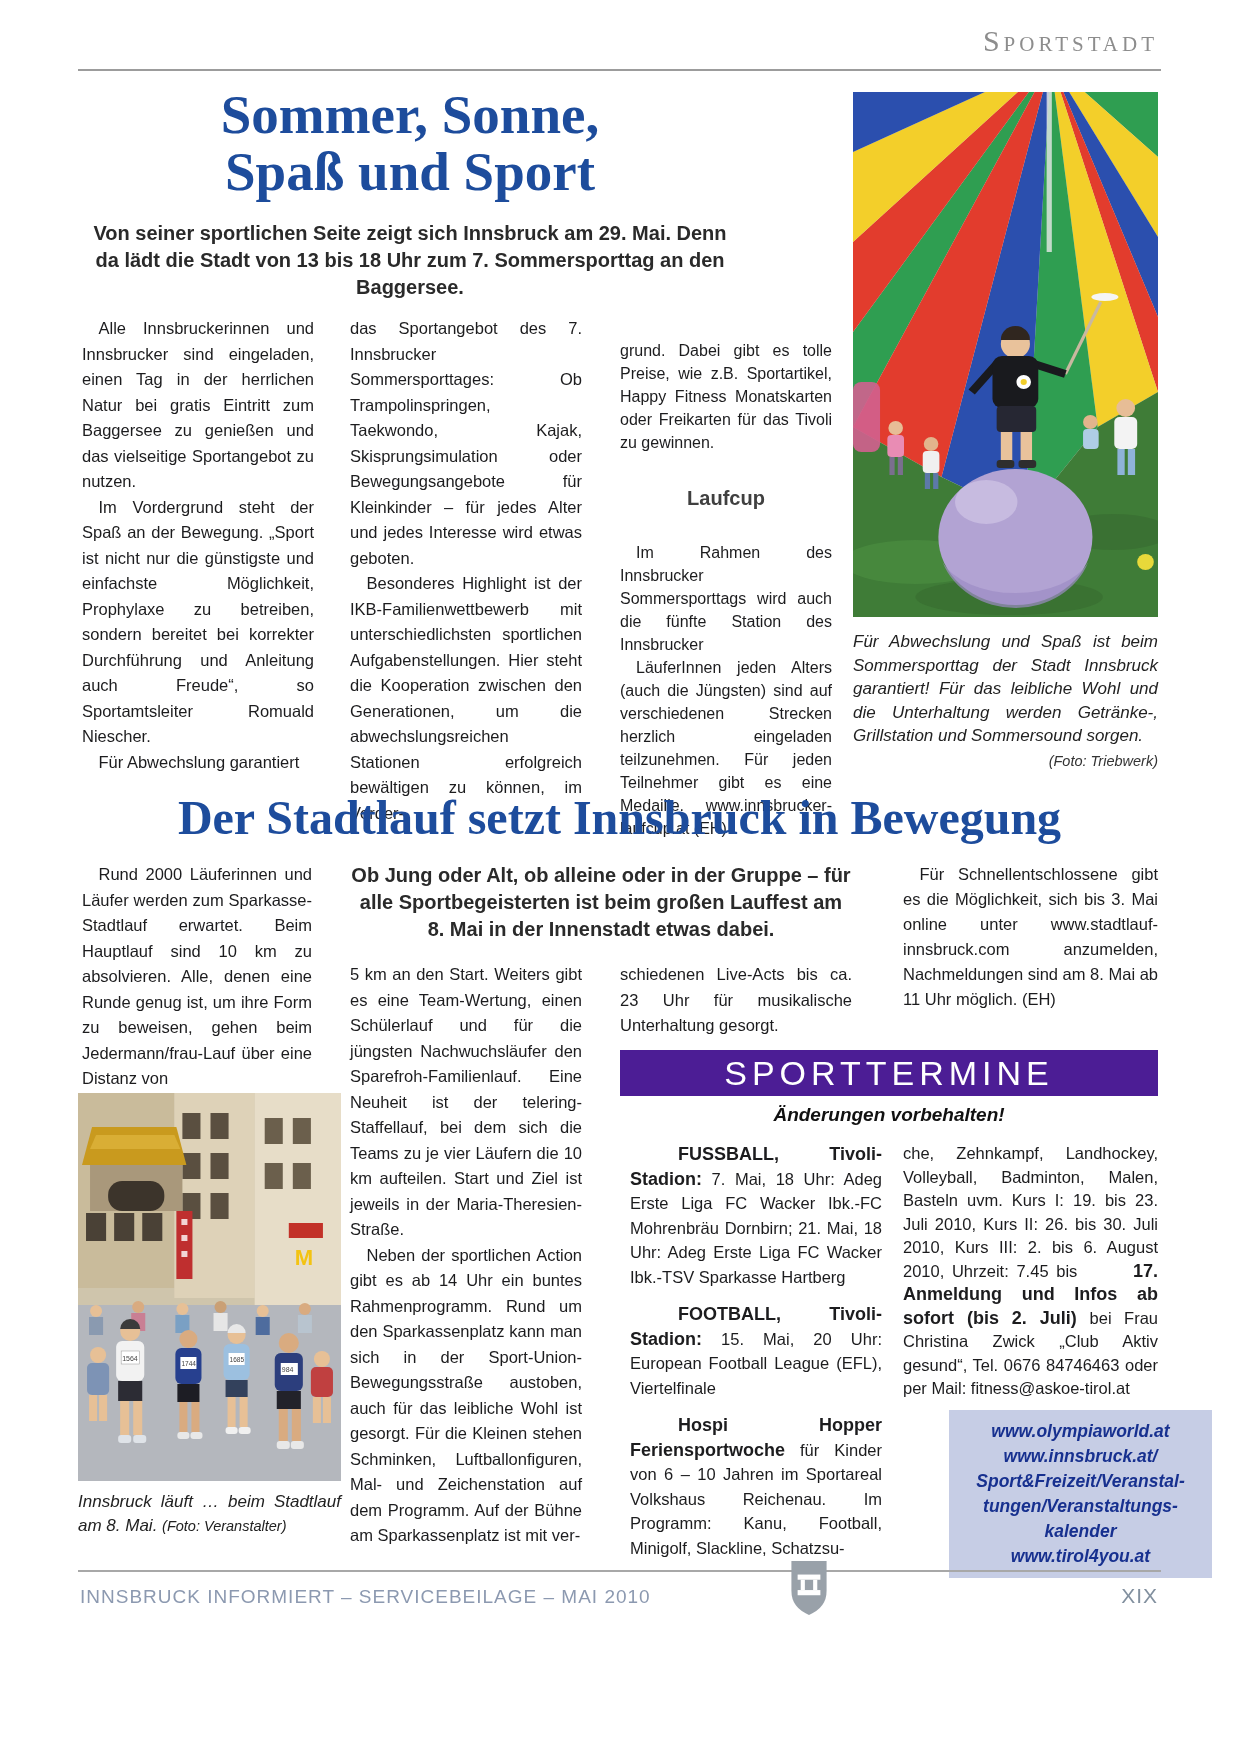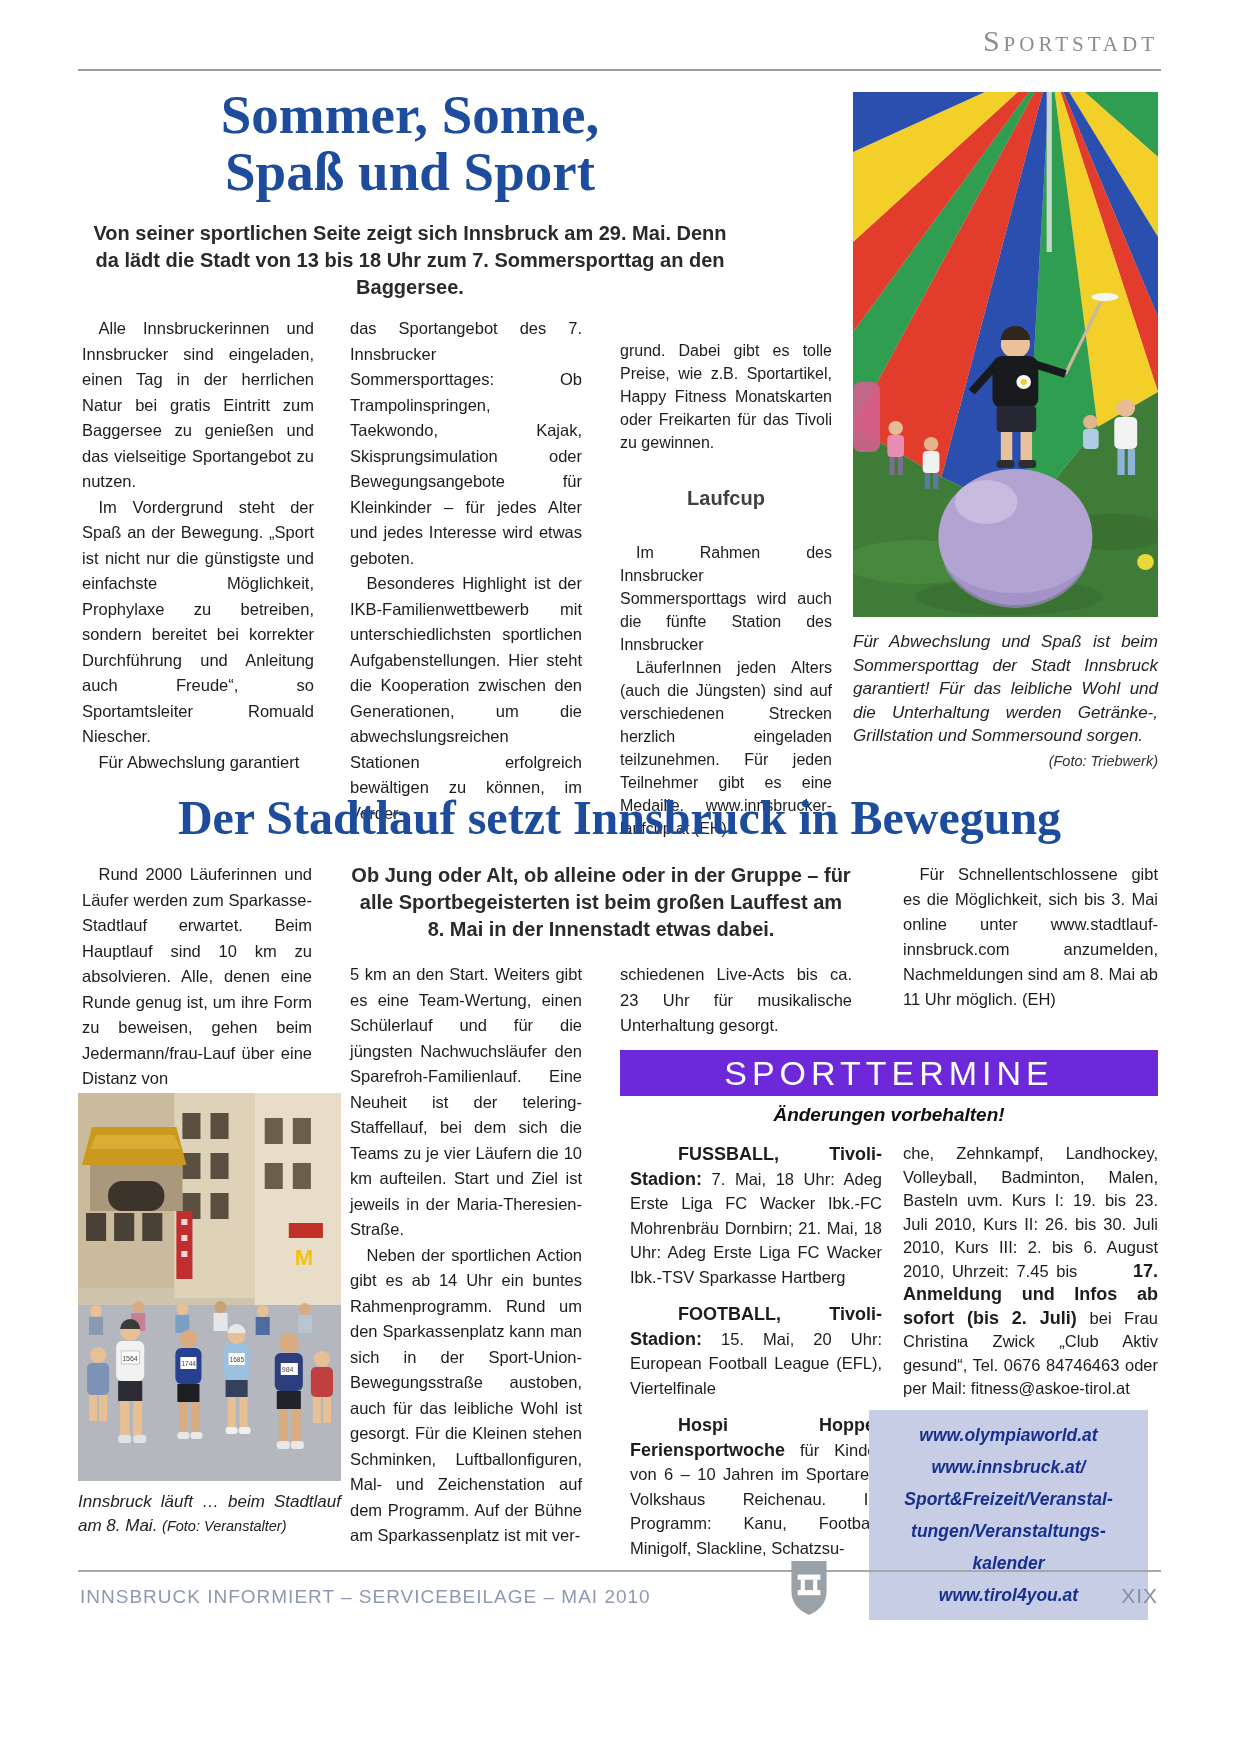--- a/index.html
+++ b/index.html
@@ -20,32 +20,32 @@
   .body-col p{margin:0;white-space:pre-line;}
   .tight{font-size:16px;line-height:23px;}
   .subhead{font-weight:bold;font-size:20px;color:#404040;text-align:center;margin:10px 0 8px 0;}
   
   .photo{position:absolute;overflow:hidden;background:#ddd;}
   .caption{position:absolute;font-style:italic;font-size:17px;line-height:23.5px;
     text-align:justify;color:#222;}
   .credit{text-align:right;font-size:14.5px;font-style:italic;color:#333;margin-top:2px;}
   .caption .small{font-size:14.5px;}
   
-  .st-bar{position:absolute;left:620px;top:1050px;width:538px;height:46px;background:#6d28d9;
+  .st-bar{position:absolute;left:620px;top:1050px;width:538px;height:46px;background:#4c1d95;
     color:#fff;display:flex;align-items:center;justify-content:center;
     font-size:34px;letter-spacing:5px;font-weight:400;}
   .st-note{position:absolute;left:620px;top:1104px;width:538px;text-align:center;
     font-weight:bold;font-style:italic;font-size:19px;color:#111;}
   .st-col{position:absolute;font-size:16.5px;line-height:24.5px;text-align:justify;}
   .st-col p{margin:0 0 13px 0;}
   .st-col b{font-size:18px;margin-left:48px;}
   .st-right{line-height:23.5px;}
-  .link-box{position:absolute;left:869px;top:1410px;width:255px;background:#c6cde5;
-    padding:9px 12px;text-align:center;font-weight:bold;font-style:italic;font-size:17.5px;
-    line-height:32px;color:#17308f;white-space:pre-line;}
+  .link-box{position:absolute;left:949px;top:1410px;width:255px;background:#c6cde5;
+    padding:9px 4px;text-align:center;font-weight:bold;font-style:italic;font-size:17.5px;
+    line-height:25px;color:#17308f;white-space:pre-line;}
   
   .footer-text{position:absolute;left:80px;top:1586px;font-size:19px;letter-spacing:1px;
     color:#8c99b0;}
   .page-num{position:absolute;right:81px;top:1584px;font-family:Liberation Sans, sans-serif;
     font-size:21px;color:#82909f;letter-spacing:1px;}
   svg{display:block;}
 </style>
 </head>
 <body>
 

